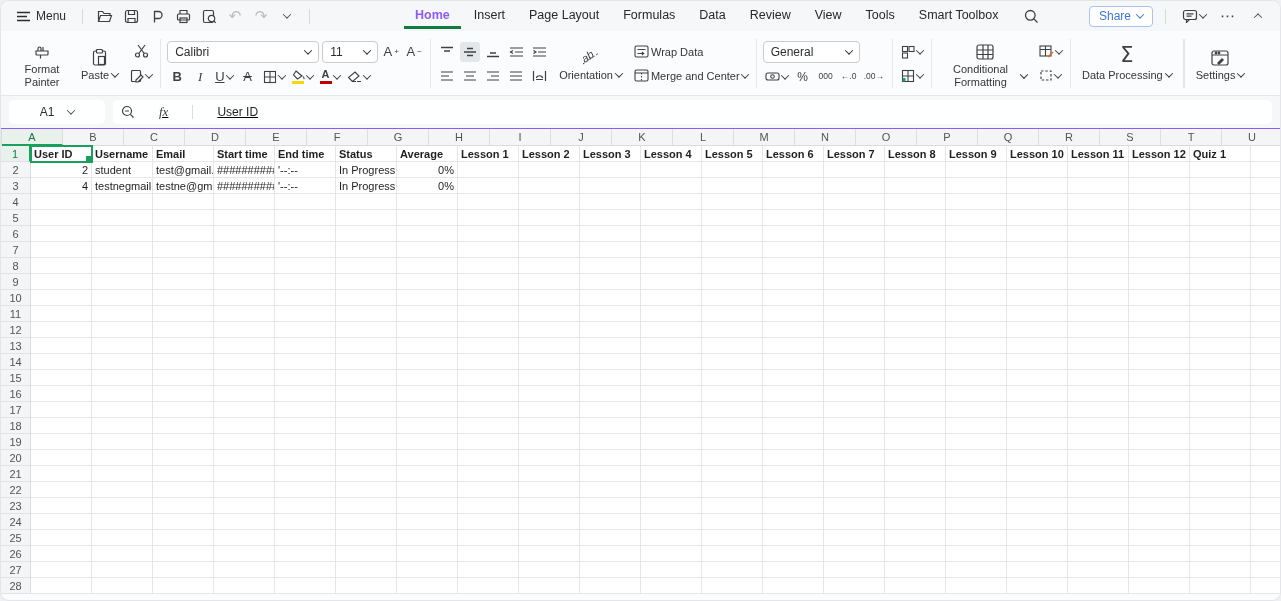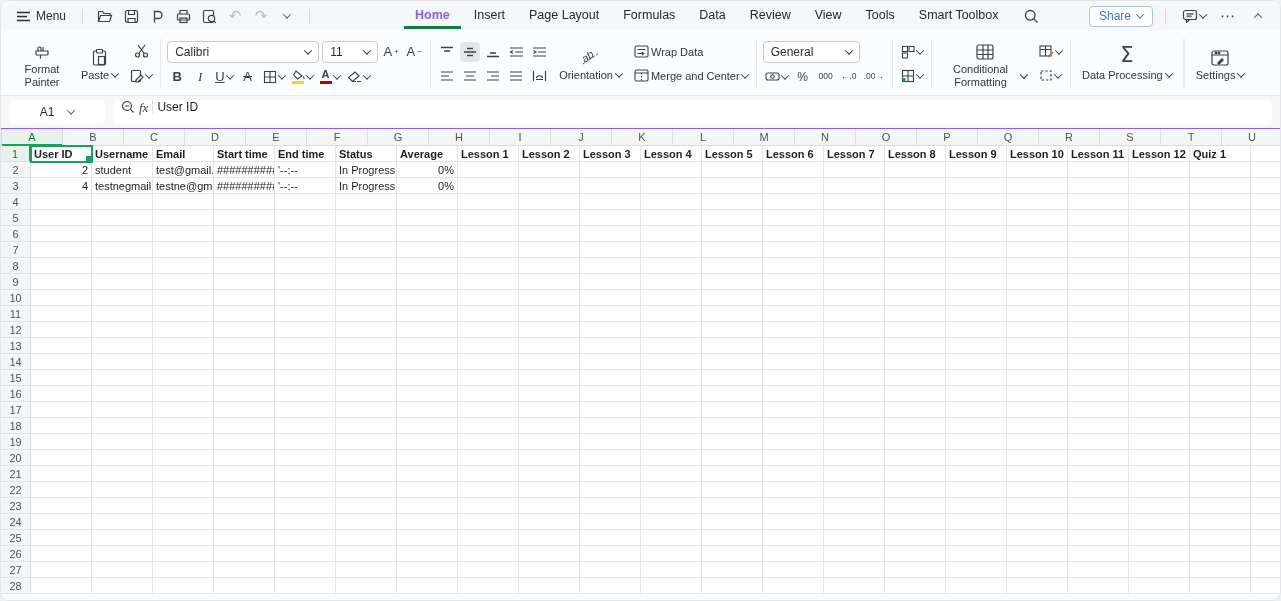--- a/index.html
+++ b/index.html
@@ -50,21 +50,21 @@
   .colorbar { display:flex; flex-direction:column; align-items:center; line-height:1; }
   .colorbar .bar { width:12px; height:3px; margin-top:1px; }
   .tinytxt { font-size:8.5px; color:#3f4043; line-height:1; }
   .sigma { font-size:21px; color:#3a3c40; font-family:"DejaVu Sans",sans-serif; }
   .undo-glyph { font-size:15px; color:#b9bbbe; font-family:"DejaVu Sans",sans-serif; }
 
   
   .fbar { height:33px; background:#f6f7f8; display:flex; align-items:center; padding:0 8px; gap:8px; border-bottom:1px solid #8b5cf6; }
   .namebox { width:96px; height:24px; background:#fff; border-radius:5px; display:flex; align-items:center;
              justify-content:center; gap:14px; font-size:12px; color:#2b2d30; }
-  .fxbar { flex:1; height:24px; background:#fff; border-radius:5px; display:flex; padding:0 8px; gap:4px; }
+  .fxbar { flex:1; height:24px; background:#fff; border-radius:5px; display:flex; align-items:center; padding:0 8px; gap:24px;text-decoration:underline; }
   .fx { font-family:"Liberation Serif",serif; font-style:italic; font-size:13px; color:#3f4043; }
   .fxdiv { width:1px; height:14px; background:#dcdee0; }
   .fcontent { font-size:12px; color:#1f1f1f; }
 
   
   .grid { position:relative; background:#fff; font-size:11px; }
   .gh-row { display:flex; height:17px; }
   .corner { width:30px; background:#f4f5f6; border-right:1px solid #d9dbdd; border-bottom:1px solid #d9dbdd; position:relative; }
   .corner::after { content:""; position:absolute; right:2px; bottom:2px; border-left:8px solid transparent; border-bottom:8px solid #c9cbce; }
   .ch { width:61px; flex:0 0 auto; background:#f4f5f6; border-right:1px solid #dcdee0; border-bottom:1px solid #d9dbdd;

